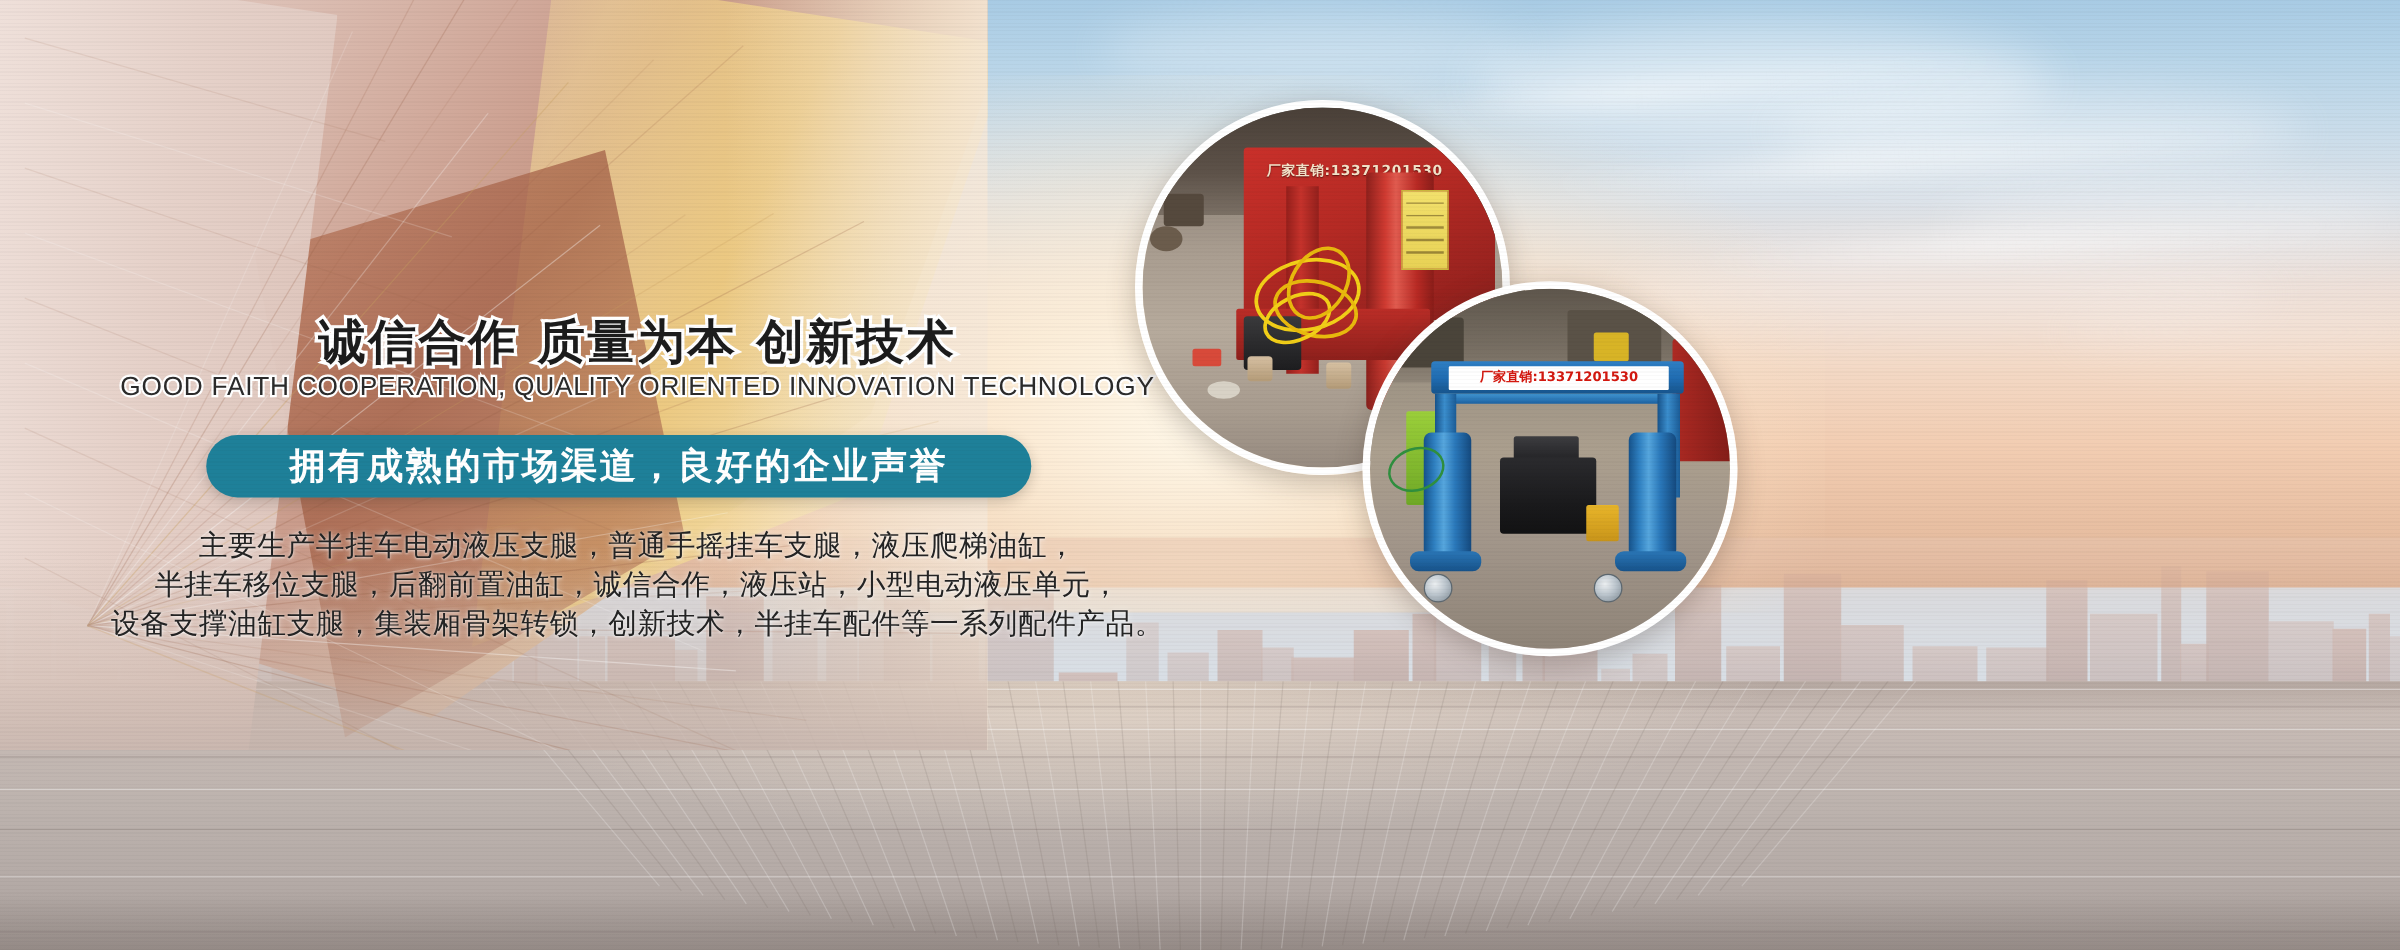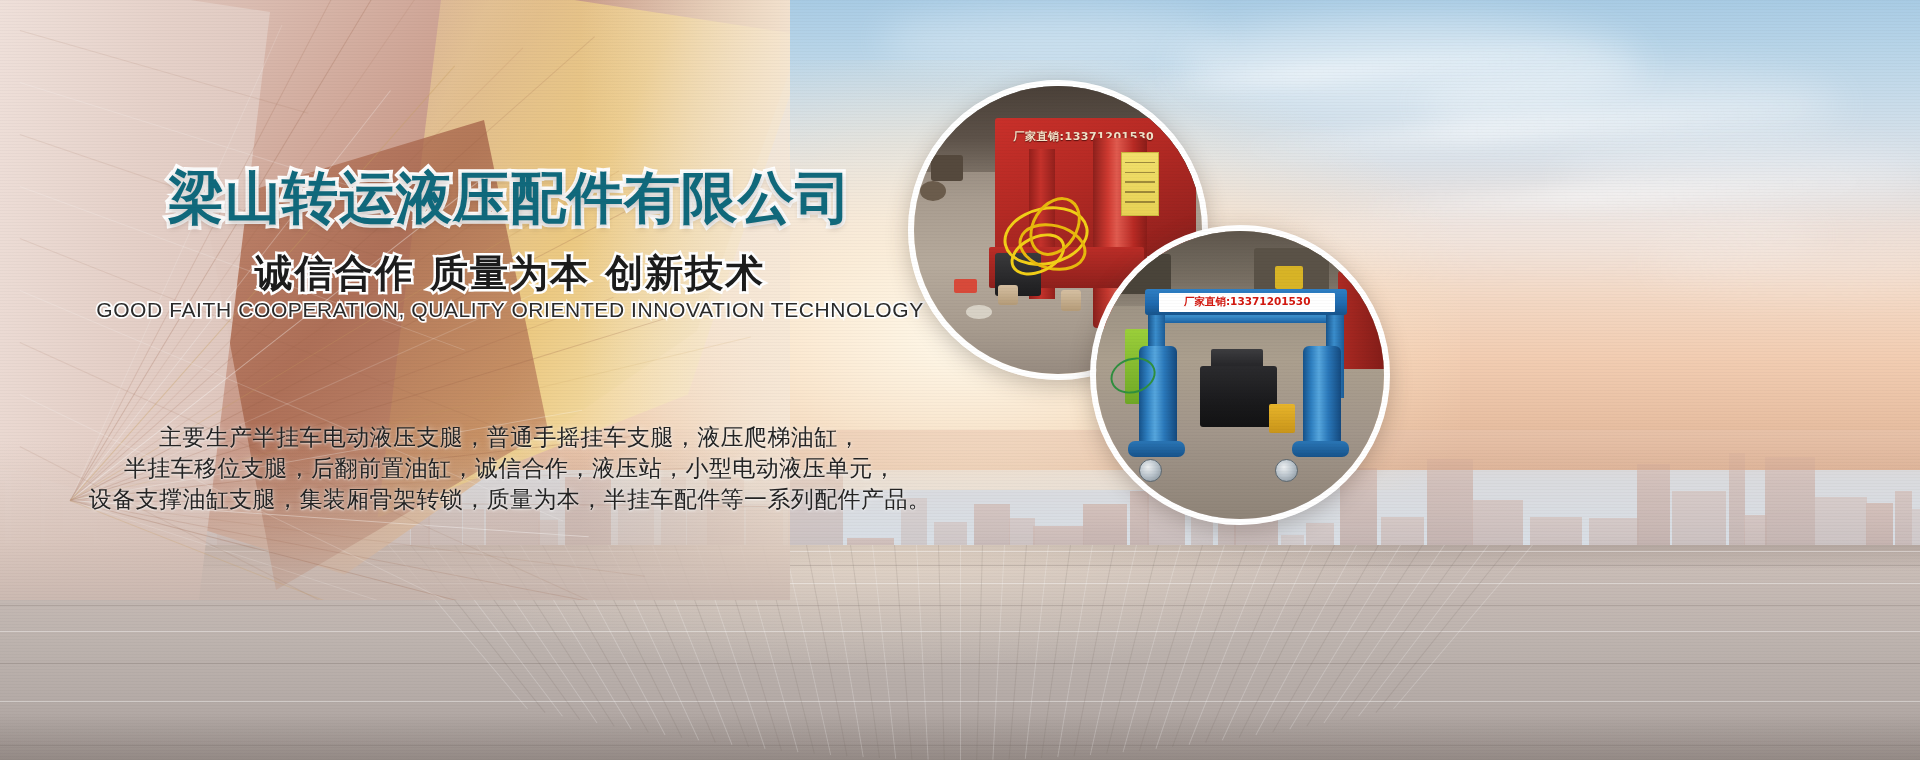--- a/index.html
+++ b/index.html
@@ -585,31 +585,33 @@
       <div class="line w" style="left: 20px; top: 186px; width: 474px; transform: rotate(20.2deg); opacity: 0.4;"></div>
       <div class="line" style="left: 20px; top: 238px; width: 532px; transform: rotate(21.6deg); opacity: 0.4;"></div>
       <div class="line w" style="left: 20px; top: 290px; width: 590px; transform: rotate(23deg); opacity: 0.4;"></div>
       <div class="line" style="left: 20px; top: 342px; width: 648px; transform: rotate(24.4deg); opacity: 0.4;"></div>
       <div class="line w" style="left: 20px; top: 394px; width: 706px; transform: rotate(25.8deg); opacity: 0.4;"></div>
       <div class="line" style="left: 20px; top: 446px; width: 764px; transform: rotate(27.2deg); opacity: 0.4;"></div>
     </div>
 
   <div class="textcol">
 
-    <div class="title">梁山转运液压配件有限公司</div>
 
     <div class="subtitle">诚信合作 质量为本 创新技术</div>
 
     <div class="subtitle-en">GOOD FAITH COOPERATION, QUALITY ORIENTED INNOVATION TECHNOLOGY</div>
 
+    <div class="ribbon">
+      <span>拥有成熟的市场渠道，良好的企业声誉</span>
+    </div>
 
     <div class="desc">
       <div>主要生产半挂车电动液压支腿，普通手摇挂车支腿，液压爬梯油缸，</div>
       <div>半挂车移位支腿，后翻前置油缸，诚信合作，液压站，小型电动液压单元，</div>
-      <div>设备支撑油缸支腿，集装厢骨架转锁，质量为本，半挂车配件等一系列配件产品。</div>
+      <div>设备支撑油缸支腿，集装厢骨架转锁，创新技术，半挂车配件等一系列配件产品。</div>
     </div>
   </div>
 
   <div class="circle circle-red">
     <div class="photo">
       <div class="r-ground"></div>
       <div class="r-backwall"></div>
       <div class="r-debris" style="left:6%;top:24%;width:11%;height:9%;background:#55493d;border-radius:3px;"></div>
       <div class="r-debris" style="left:2%;top:33%;width:9%;height:7%;background:#6b5c4c;border-radius:50%;"></div>
       <div class="r-debris" style="right:2%;top:22%;width:18%;height:20%;background:linear-gradient(to bottom,#6d5b46,#4d3f30);border-radius:4px;"></div>

